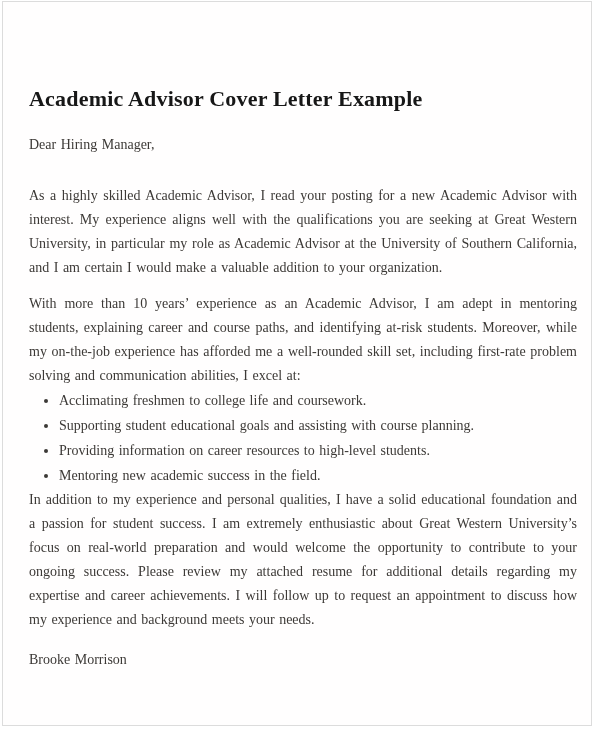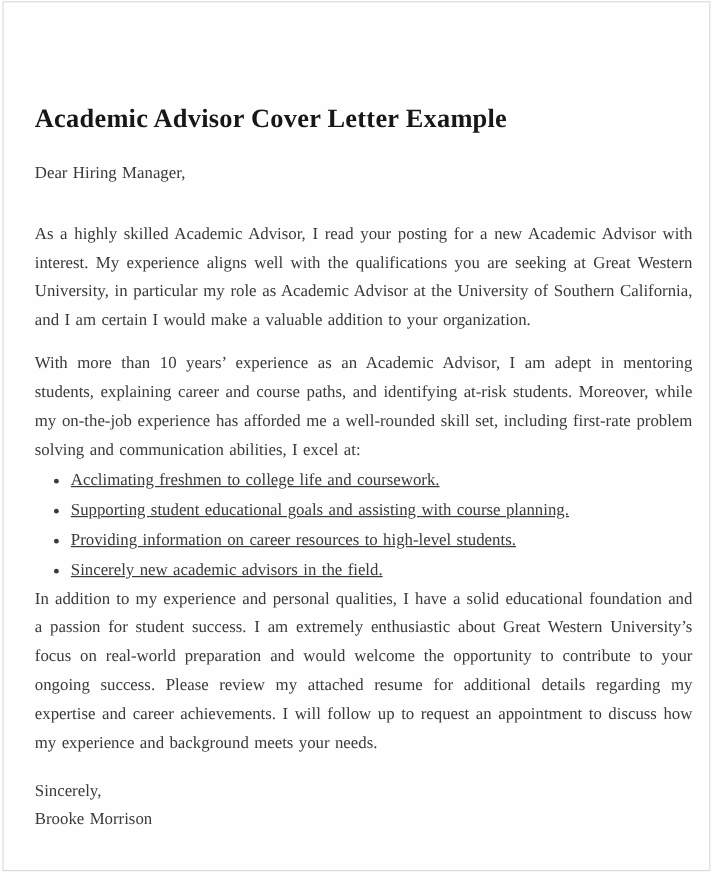--- a/index.html
+++ b/index.html
@@ -34,21 +34,20 @@
     letter-spacing: 0.2px;
   }
   p { margin: 0; line-height: 24px; word-spacing: 1px; }
   .salutation { margin-bottom: 27px; }
   .para { text-align: justify; margin-bottom: 12px; font-family: Liberation Serif, serif; }
   .para.no-gap { margin-bottom: 0; }
   ul.skills {
     margin: 0;
     padding: 0 0 0 30px;
     list-style: disc outside;
-    text-decoration: underline;
   }
   ul.skills li {
     line-height: 25px;
     word-spacing: 1px;
   }
   .para.closing { margin-bottom: 16px; }
   .closing-line { margin: 0; }
 </style>
 </head>
 <body>
@@ -59,22 +58,21 @@
   <p class="salutation">Dear Hiring Manager,</p>
 
   <p class="para">As a highly skilled Academic Advisor, I read your posting for a new Academic Advisor with interest. My experience aligns well with the qualifications you are seeking at Great Western University, in particular my role as Academic Advisor at the University of Southern California, and I am certain I would make a valuable addition to your organization.</p>
 
   <p class="para no-gap">With more than 10 years’ experience as an Academic Advisor, I am adept in mentoring students, explaining career and course paths, and identifying at-risk students. Moreover, while my on-the-job experience has afforded me a well-rounded skill set, including first-rate problem solving and communication abilities, I excel at:</p>
 
   <ul class="skills">
     <li>Acclimating freshmen to college life and coursework.</li>
     <li>Supporting student educational goals and assisting with course planning.</li>
     <li>Providing information on career resources to high-level students.</li>
-    <li>Sincerely new academic advisors in the field.</li>
+    <li>Mentoring new academic success in the field.</li>
   </ul>
 
   <p class="para closing">In addition to my experience and personal qualities, I have a solid educational foundation and a passion for student success. I am extremely enthusiastic about Great Western University’s focus on real-world preparation and would welcome the opportunity to contribute to your ongoing success. Please review my attached resume for additional details regarding my expertise and career achievements. I will follow up to request an appointment to discuss how my experience and background meets your needs.</p>
 
 
-  <p class="closing-line">Sincerely,</p>
 
   <p class="closing-line">Brooke Morrison</p>
 </div>
 
 </body></html>

